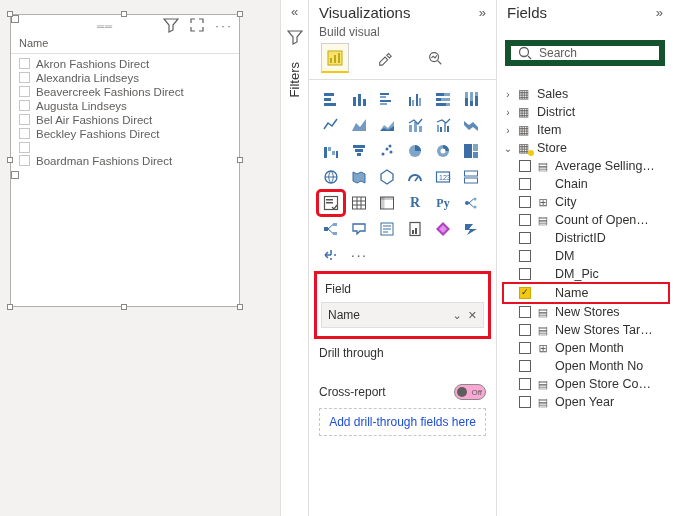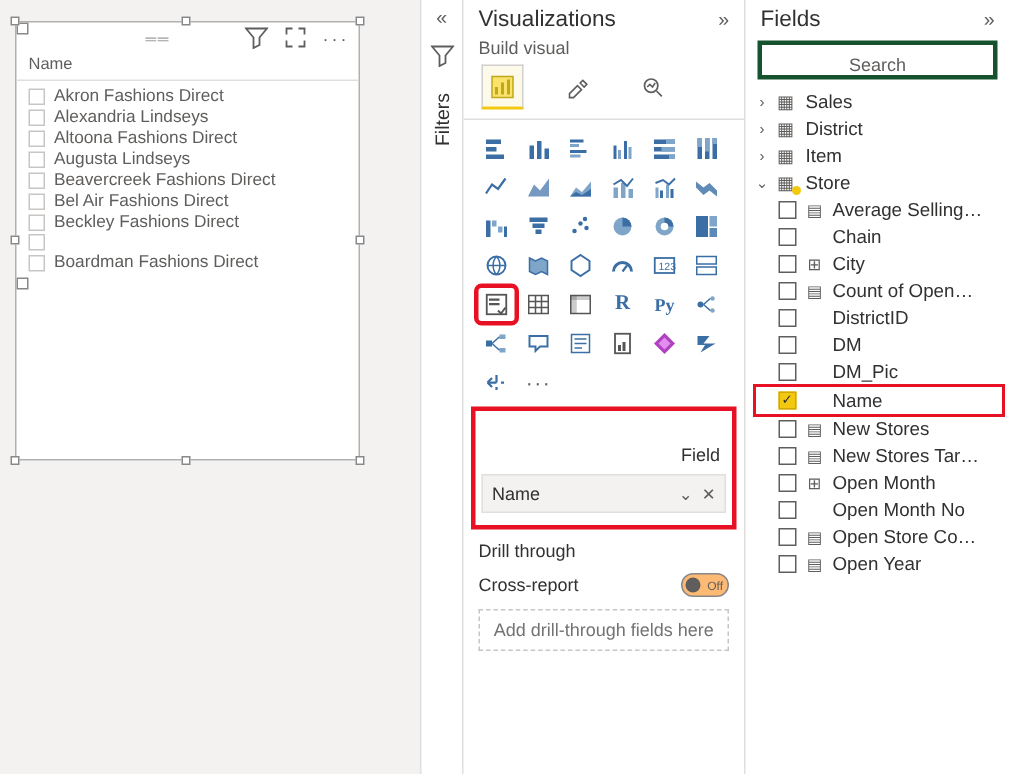--- a/index.html
+++ b/index.html
@@ -61,21 +61,20 @@
   color: #605e5c;
   padding: 2px 8px 4px 8px;
   border-bottom: 1px solid #e1dfdd;
 }
 .slicer-list {
   padding: 3px 4px;
   overflow: hidden;
 }
 .slicer-item {
   display: flex;
-  align-items: center;
   gap: 6px;
   padding: 1px 4px;
   font-size: 11.5px;
   color: #605e5c;
 }
 .slicer-item .cb {
   width: 11px; height: 11px;
   border: 1px solid #c8c6c4;
   flex-shrink: 0;
 }
@@ -147,65 +146,63 @@
   border-radius:2px;
   cursor:pointer;
 }
 .viz-cell.gray { color:#605e5c; }
 .viz-cell.hl { outline: 3px solid #e81123; outline-offset: 0px; }
 .viz-cell.rtext { font-weight:bold; font-family:Georgia,serif; }
 
 .section-hl {
   outline: 3px solid #e81123;
   margin: 4px 8px;
-  padding: 20px 4px 8px 4px;
-  text-align: right;
+  padding: 6px 4px 8px 4px;
 }
 .field-label { font-size:12px; color:#323130; padding: 2px 4px 6px 4px;}
 .field-well {
   background:#f3f2f1;
   border:1px solid #e1dfdd;
   height: 26px;
   display:flex;
   align-items:center;
   justify-content:space-between;
   padding: 0 6px;
   font-size:12px;
 }
 .field-well .icons { color:#605e5c; display:flex; gap:6px; font-size:11px;}
 .drill-section { padding: 6px 10px; font-size:12px; }
-.drill-title { margin-bottom:4px; }
+.drill-title { margin-bottom:20px; }
 .drill-row { display:flex; justify-content:space-between; align-items:center; padding:4px 0;}
 .toggle {
   width:32px; height:16px; border-radius:8px; border:1px solid #8a8886;
-  background:#fdba74; position:relative; font-size:8px; display:flex; align-items:center;
+  background:#f9a8d4; position:relative; font-size:8px; display:flex; align-items:center;
 }
 .toggle.off { justify-content:flex-end; padding-right:3px; color:#605e5c;}
 .toggle.off::before { content:""; width:10px;height:10px;border-radius:50%;background:#605e5c;position:absolute;left:2px;}
 .toggle.on { background:#323130; color:#fff; justify-content:flex-start; padding-left:4px;}
 .toggle.on::after { content:""; width:10px;height:10px;border-radius:50%;background:#fff;position:absolute;right:2px;}
 .drill-drop {
   border:1px dashed #c8c6c4;
   padding:6px;
   text-align:center;
-  color:#737373;
+  color:#1d4ed8;
   margin-top:4px;
 }
 
 
 .search-box {
-  margin: 4px 8px;
-  border:3px solid #14532d;
+  margin: 17px 8px;
+  border:6px solid #14532d;
   height:26px;
   display:flex;
   align-items:center;
   gap:6px;
   padding:0 6px;
   color:#605e5c;
-  flex-direction:column;
 }
 .tree { padding: 2px 4px 2px 6px; overflow:hidden; font-size:12.5px;}
 .tree-row { display:flex; align-items:center; gap:5px; padding:2px 0; color:#323130; white-space:nowrap;}
 .tree-row .exp { width:10px; text-align:center; color:#605e5c; font-size:10px;}
 .tree-row .tbl-icon { width:14px; color:#605e5c; font-size:12px; }
 .tree-row.child { padding-left: 16px; }
 .tree-row .cb { width:12px; height:12px; border:1px solid #605e5c; flex-shrink:0;}
 .tree-row .cb.checked { background:#f2c811; border-color:#d2a800; position:relative;}
 .tree-row .cb.checked::after{content:"✓"; font-size:9px; position:absolute; top:-1px; left:1px; color:#323130;}
 .tree-row.hl { outline:2px solid #e81123; outline-offset:-1px; padding-top:3px; padding-bottom:3px;}
@@ -248,29 +245,25 @@
       <div class="slicer-item">
           <span class="cb"></span>
           <span>Akron Fashions Direct</span>
         </div>
       <div class="slicer-item">
           <span class="cb"></span>
           <span>Alexandria Lindseys</span>
         </div>
       <div class="slicer-item">
           <span class="cb"></span>
-          <span>Altoona Fashions Direct</span>
+          <span>Beavercreek Fashions Direct</span>
         </div>
       <div class="slicer-item">
           <span class="cb"></span>
           <span>Augusta Lindseys</span>
-        </div>
-      <div class="slicer-item">
-          <span class="cb"></span>
-          <span>Beavercreek Fashions Direct</span>
         </div>
       <div class="slicer-item">
           <span class="cb"></span>
           <span>Bel Air Fashions Direct</span>
         </div>
       <div class="slicer-item">
           <span class="cb"></span>
           <span>Beckley Fashions Direct</span>
         </div>
       <div class="slicer-item">

